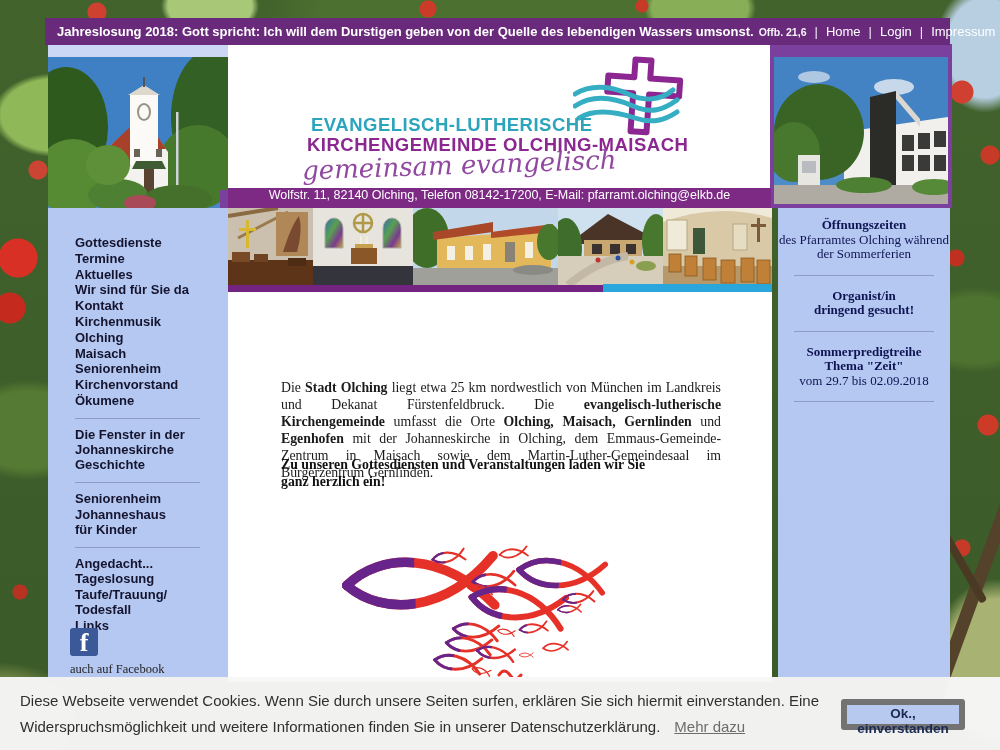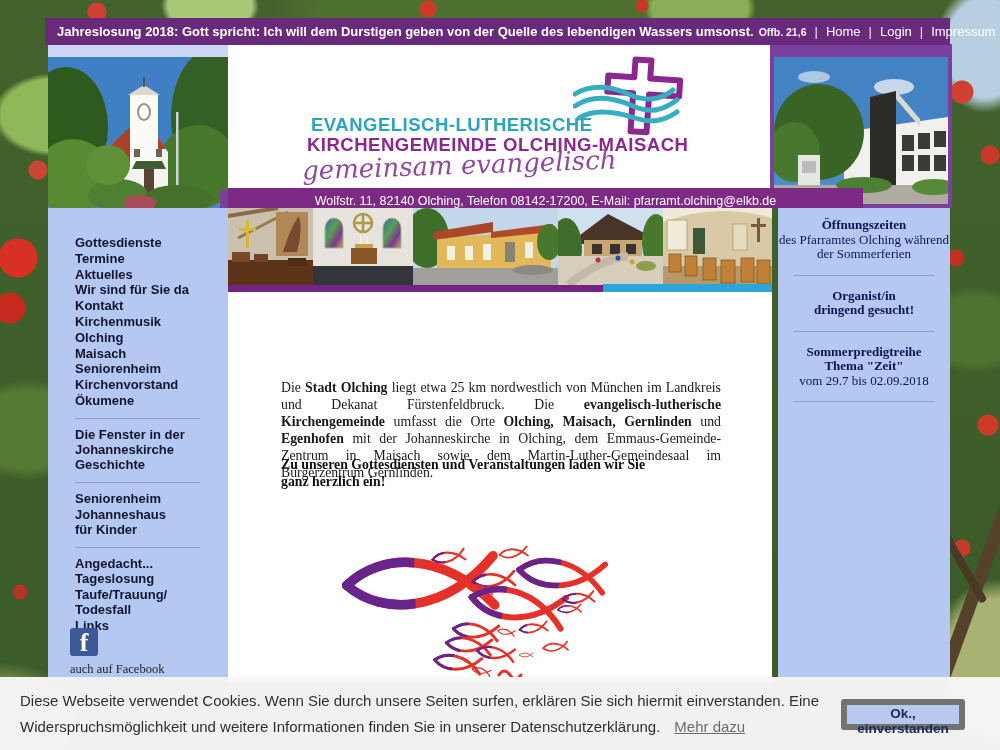--- a/index.html
+++ b/index.html
@@ -53,22 +53,22 @@
   .panel-left-top svg{position:absolute;left:0;top:13px;}
   .header-center{position:absolute;left:228px;top:44px;width:544px;height:144px;background:#ffffff;z-index:2;}
   .logo-line1{position:absolute;left:83px;top:70px;font-size:18.5px;font-weight:bold;letter-spacing:.5px;color:#2ba4bc;}
   .logo-line2{position:absolute;left:79px;top:90px;font-size:18.5px;font-weight:bold;letter-spacing:.5px;color:#8c2691;}
   .logo-tagline{position:absolute;left:74px;top:106px;font-family:"DejaVu Serif","Liberation Serif",serif;
     font-style:italic;font-size:26px;color:#9148a0;transform:rotate(-2deg);}
   .logo-cross{position:absolute;left:345px;top:12px;}
   .panel-right-top{position:absolute;left:770px;top:44px;width:182px;height:164px;background:#7b3f9e;z-index:2;}
   .panel-right-top svg{position:absolute;left:4px;top:13px;}
 
-  .addressbar{position:absolute;left:228px;top:188px;width:635px;height:20px;background:#7d2a85;z-index:3;
-    color:#fff;font-size:12.5px;display:flex;align-items:flex-end;justify-content:center;}
+  .addressbar{position:absolute;left:228px;top:188px;width:543px;height:20px;background:#7d2a85;z-index:3;
+    color:#fff;font-size:12.5px;display:flex;align-items:flex-start;justify-content:center;}
 
   
   .main-panel{position:absolute;left:228px;top:208px;width:544px;height:474px;background:#fff;z-index:2;}
   .photostrip{position:absolute;left:0;top:0;width:544px;height:77px;display:flex;}
   .photostrip svg{display:block;height:77px;}
   .bar-purple{position:absolute;left:0;top:77px;width:375px;height:7px;background:#722480;}
   .bar-cyan{position:absolute;left:375px;top:76px;width:169px;height:8px;background:#29a7dc;}
 
   .main-text{position:absolute;left:53px;top:157px;width:440px;
     font-family:"Liberation Serif",serif;font-size:13.8px;line-height:17px;color:#1a1a1a;text-align:justify;}

